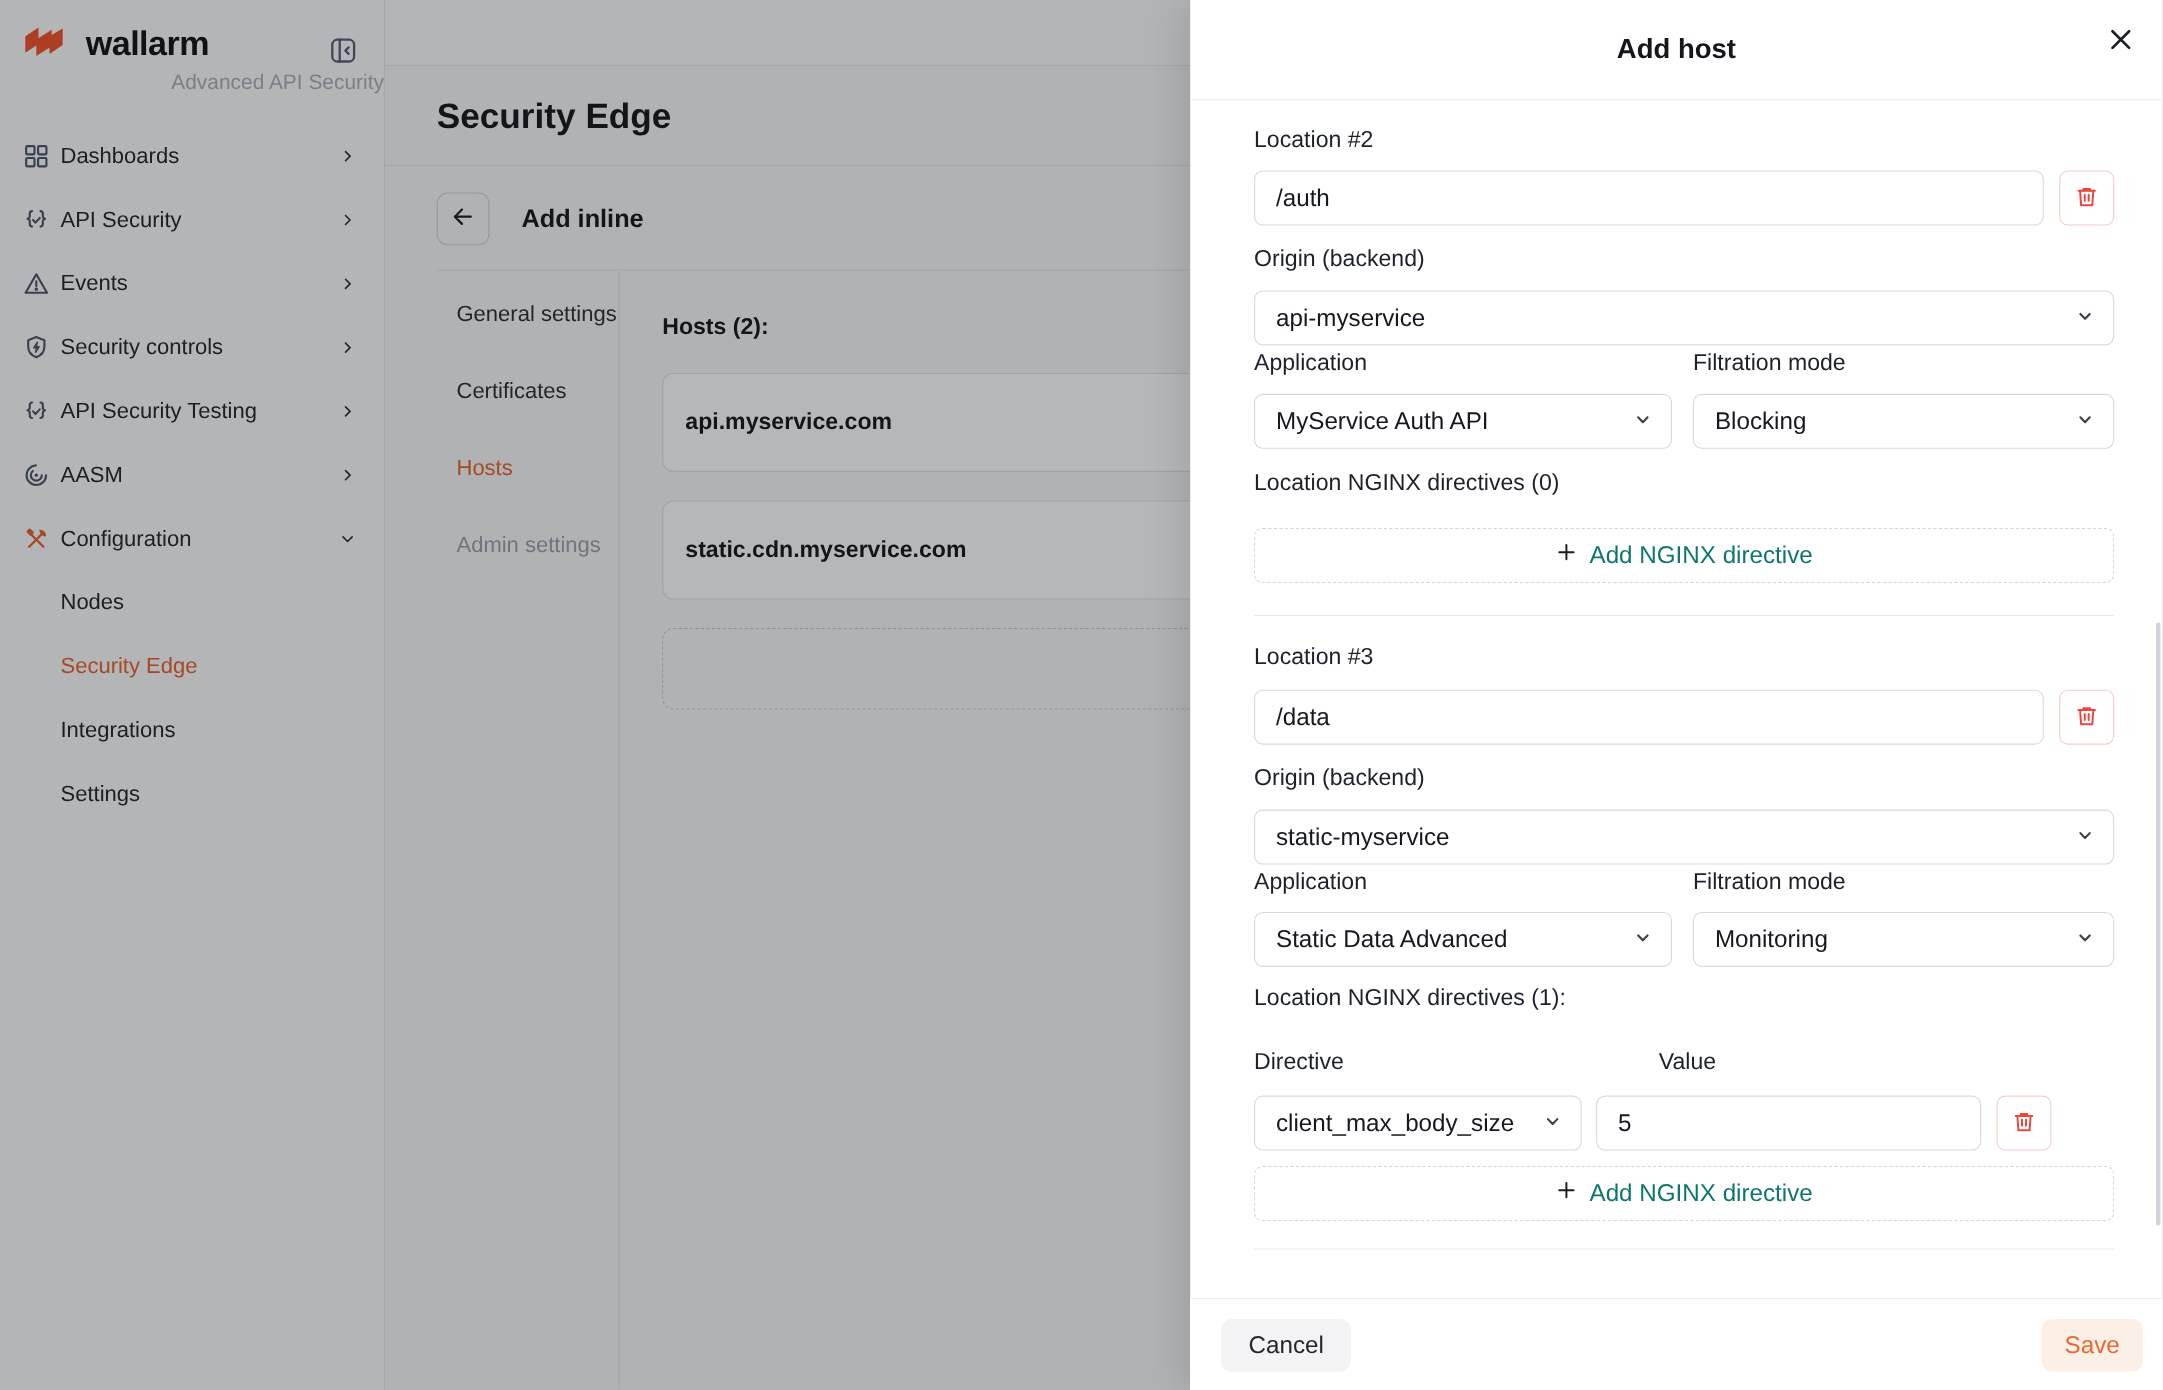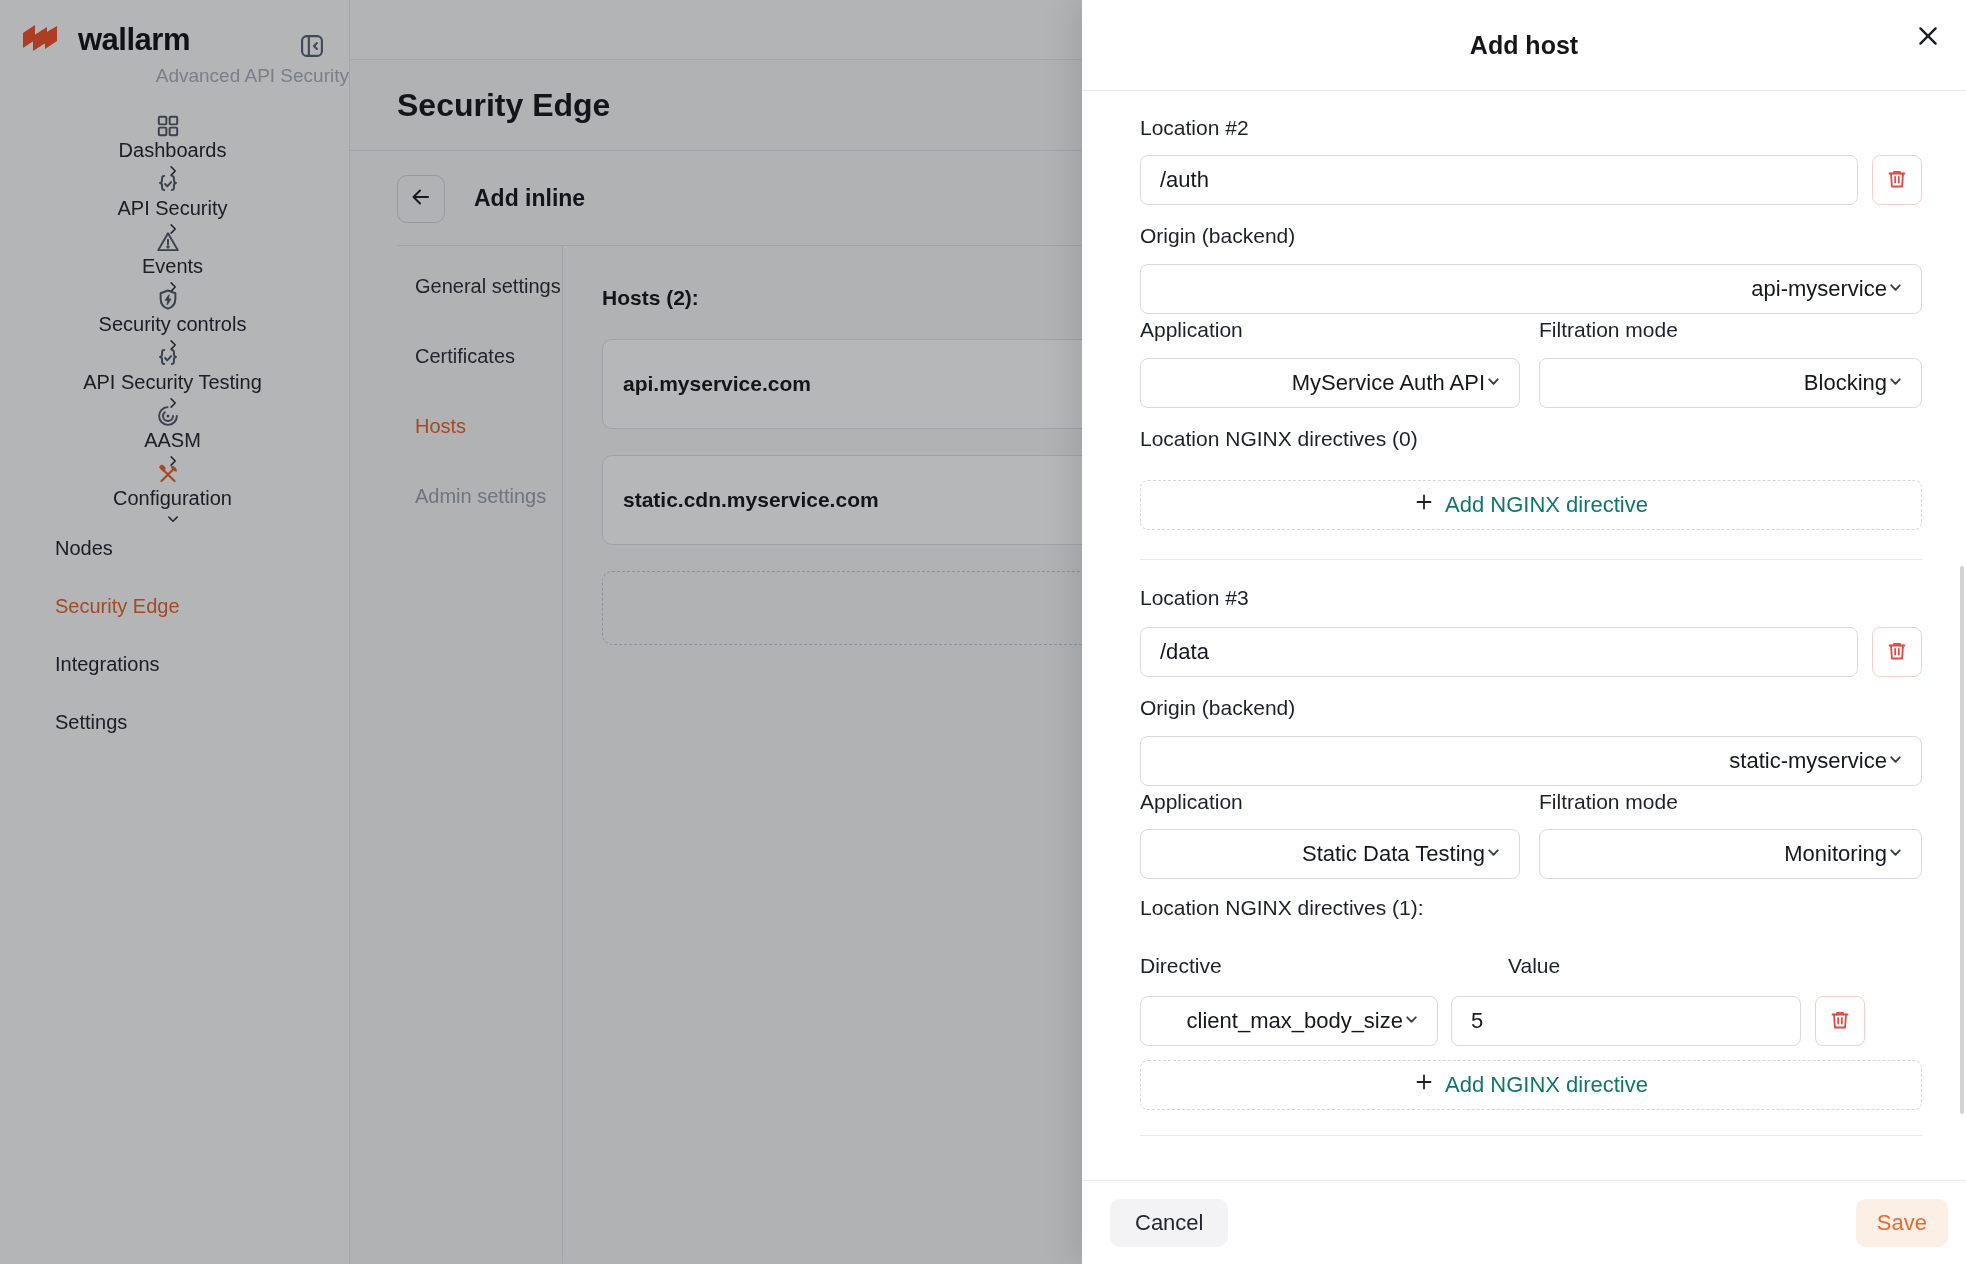--- a/index.html
+++ b/index.html
@@ -9,21 +9,21 @@
   
   .sidebar { position:absolute; left:0; top:0; width:350px; height:100%;
     background:#fbfcfd; border-right:1px solid #e5e6ea; }
   .brand { position:relative; padding:22px 0 0 20px;text-align:right; }
   .brand-row { display:flex; align-items:center; gap:12px; }
   .brand-name { font-size:31px; font-weight:bold; letter-spacing:-0.5px; color:#111318; }
   .collapse-btn { position:absolute; right:22px; top:32px; width:30px; height:30px;
     background:none; border:none; cursor:pointer; }
   .brand-sub { margin-top:7px; font-size:19px; color:#a9afbb; }
   .nav { margin-top:26px; }
-  .nav-item { height:58px; display:flex; align-items:center; padding:0 24px 0 20px; cursor:pointer;flex-direction:column; }
+  .nav-item { height:58px; display:flex; align-items:center; padding:0 24px 0 20px; cursor:pointer; }
   .nav-icon { width:26px; height:26px; margin-right:9px; flex:0 0 auto; }
   .nav-label { font-size:20px; color:#22262f; flex:1; }
   .chev { width:18px; height:18px; }
   .subnav-item { height:58px; display:flex; align-items:center; padding-left:55px;
     font-size:20px; color:#22262f; cursor:pointer; }
   .subnav-item.active { color:#e8622d; }
   svg.icon { stroke:#4d5769; fill:none; stroke-width:1.8; stroke-linecap:round; stroke-linejoin:round; }
   svg.icon.orange { stroke:#e8622d; }
   svg.chev-ic { stroke:#2b2f38; fill:none; stroke-width:2; stroke-linecap:round; stroke-linejoin:round; }
 
@@ -61,21 +61,21 @@
     background:none; border:none; cursor:pointer; display:flex; align-items:center; justify-content:center; }
   .drawer-body { padding:0 44px 0 58px; }
   .f-label { font-size:21px; color:#1d212b; line-height:26px; }
   .row { display:flex; align-items:center; }
   .tinput { height:50px; border:1px solid #d7d9de; border-radius:8px; font-size:22px; color:#15181f;
     padding:0 19px; background:#fff; font-family:inherit; outline:none; }
   .loc-input { width:718px; }
   .trash-btn { width:50px; height:50px; border:1px solid #f5cdc8; border-radius:8px; background:#fff;
     margin-left:14px; display:flex; align-items:center; justify-content:center; cursor:pointer; flex:0 0 auto; }
   .sel { height:50px; border:1px solid #d7d9de; border-radius:8px; background:#fff; cursor:pointer;
-    display:flex; align-items:center; justify-content:flex-end; padding:0 17px 0 19px;
+    display:flex; align-items:center; justify-content:space-between; padding:0 17px 0 19px;
     font-size:22px; color:#15181f; }
   .sel-full { width:782px; }
   .cols { display:flex; gap:19px; }
   .col { width:380px; }
   .col-r { width:383px; }
   .col .sel, .col-r .sel { width:100%; }
   .labels2 { display:flex; }
   .lbl-col { width:399px; }
   .lbl-dir { width:368px; }
   .dir-select { width:298px; }
@@ -385,21 +385,21 @@
       </span>
     </div>
 
     <div class="labels2 mt19">
       <span class="f-label lbl-col">Application</span>
       <span class="f-label">Filtration mode</span>
     </div>
     <div class="cols mt14">
       <div class="col">
         <div class="sel">
-          <span>Static Data Testing</span>
+          <span>Static Data Advanced</span>
           <span>
             <svg class="sel-chev" width="17" height="17" viewBox="0 0 16 16">
                 <polyline points="4,6 8,10.2 12,6"></polyline>
               </svg>
           </span>
         </div>
       </div>
       <div class="col-r">
         <div class="sel">
           <span>Monitoring</span>

